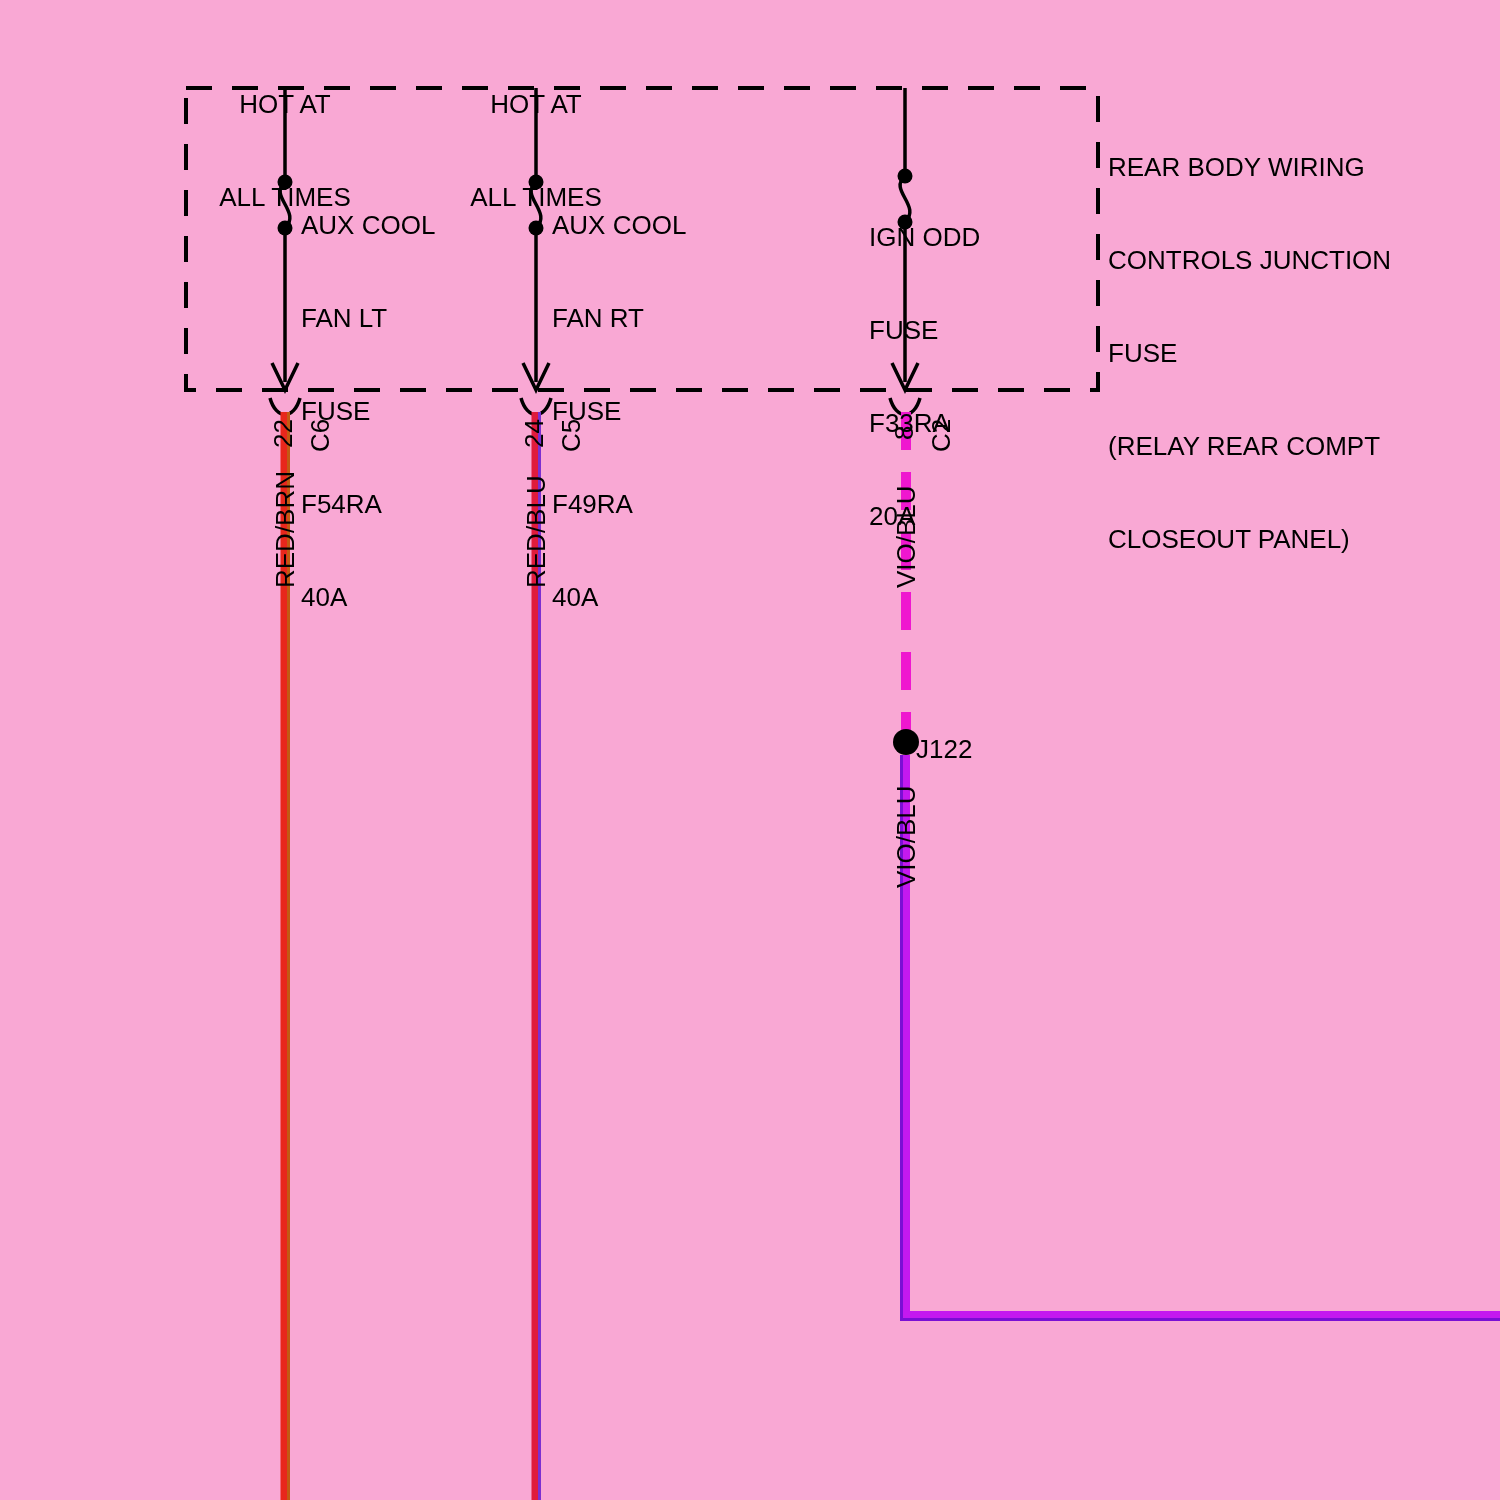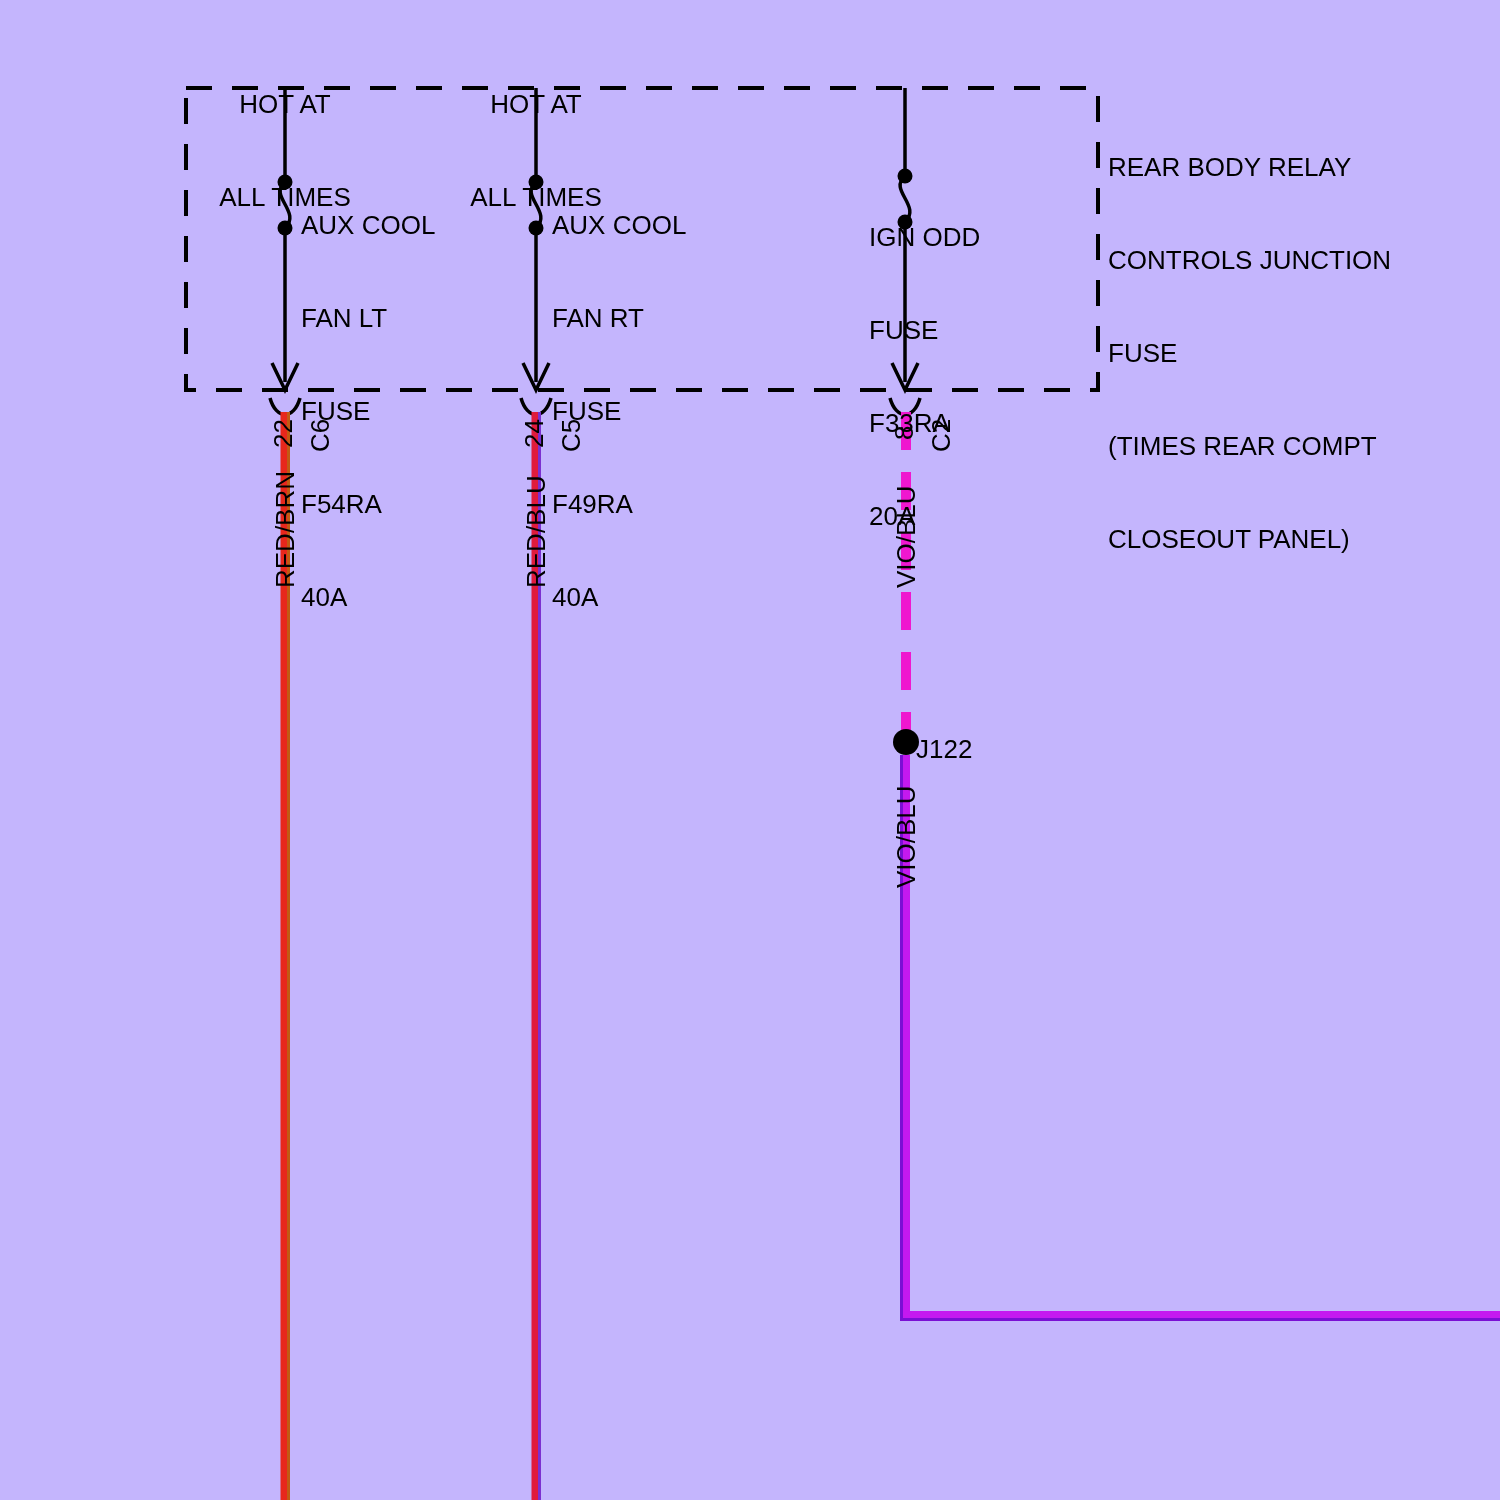--- a/index.html
+++ b/index.html
@@ -5,21 +5,21 @@
 <style>
   html, body {
     margin: 0;
     padding: 0;
     background: #ffffff;
   }
   #diagram-root {
     position: relative;
     width: 1500px;
     height: 1500px;
-    background: #c4b5fd;
+    background: #f9a8d4;
     font-family: "Liberation Sans", sans-serif;
     overflow: hidden;
   }
   svg.layer {
     position: absolute;
     top: 0;
     left: 0;
     width: 1500px;
     height: 1500px;
   }
@@ -116,24 +116,24 @@
 
   <div class="lbl center-head" style="left:438px; top:27px; width:196px;">
     <div>HOT AT</div>
     <div>ALL TIMES</div>
   </div>
 
   <div class="lbl center-head" style="left:705px; top:29px; width:400px;">
   </div>
 
   <div class="lbl" style="left:1108px; top:90px;">
-    <div>REAR BODY RELAY</div>
+    <div>REAR BODY WIRING</div>
     <div>CONTROLS JUNCTION</div>
     <div>FUSE</div>
-    <div>(TIMES REAR COMPT</div>
+    <div>(RELAY REAR COMPT</div>
     <div>CLOSEOUT PANEL)</div>
   </div>
 
   <div class="lbl" style="left:301px; top:148px;">
     <div>AUX COOL</div>
     <div>FAN LT</div>
     <div>FUSE</div>
     <div>F54RA</div>
     <div>40A</div>
   </div>

